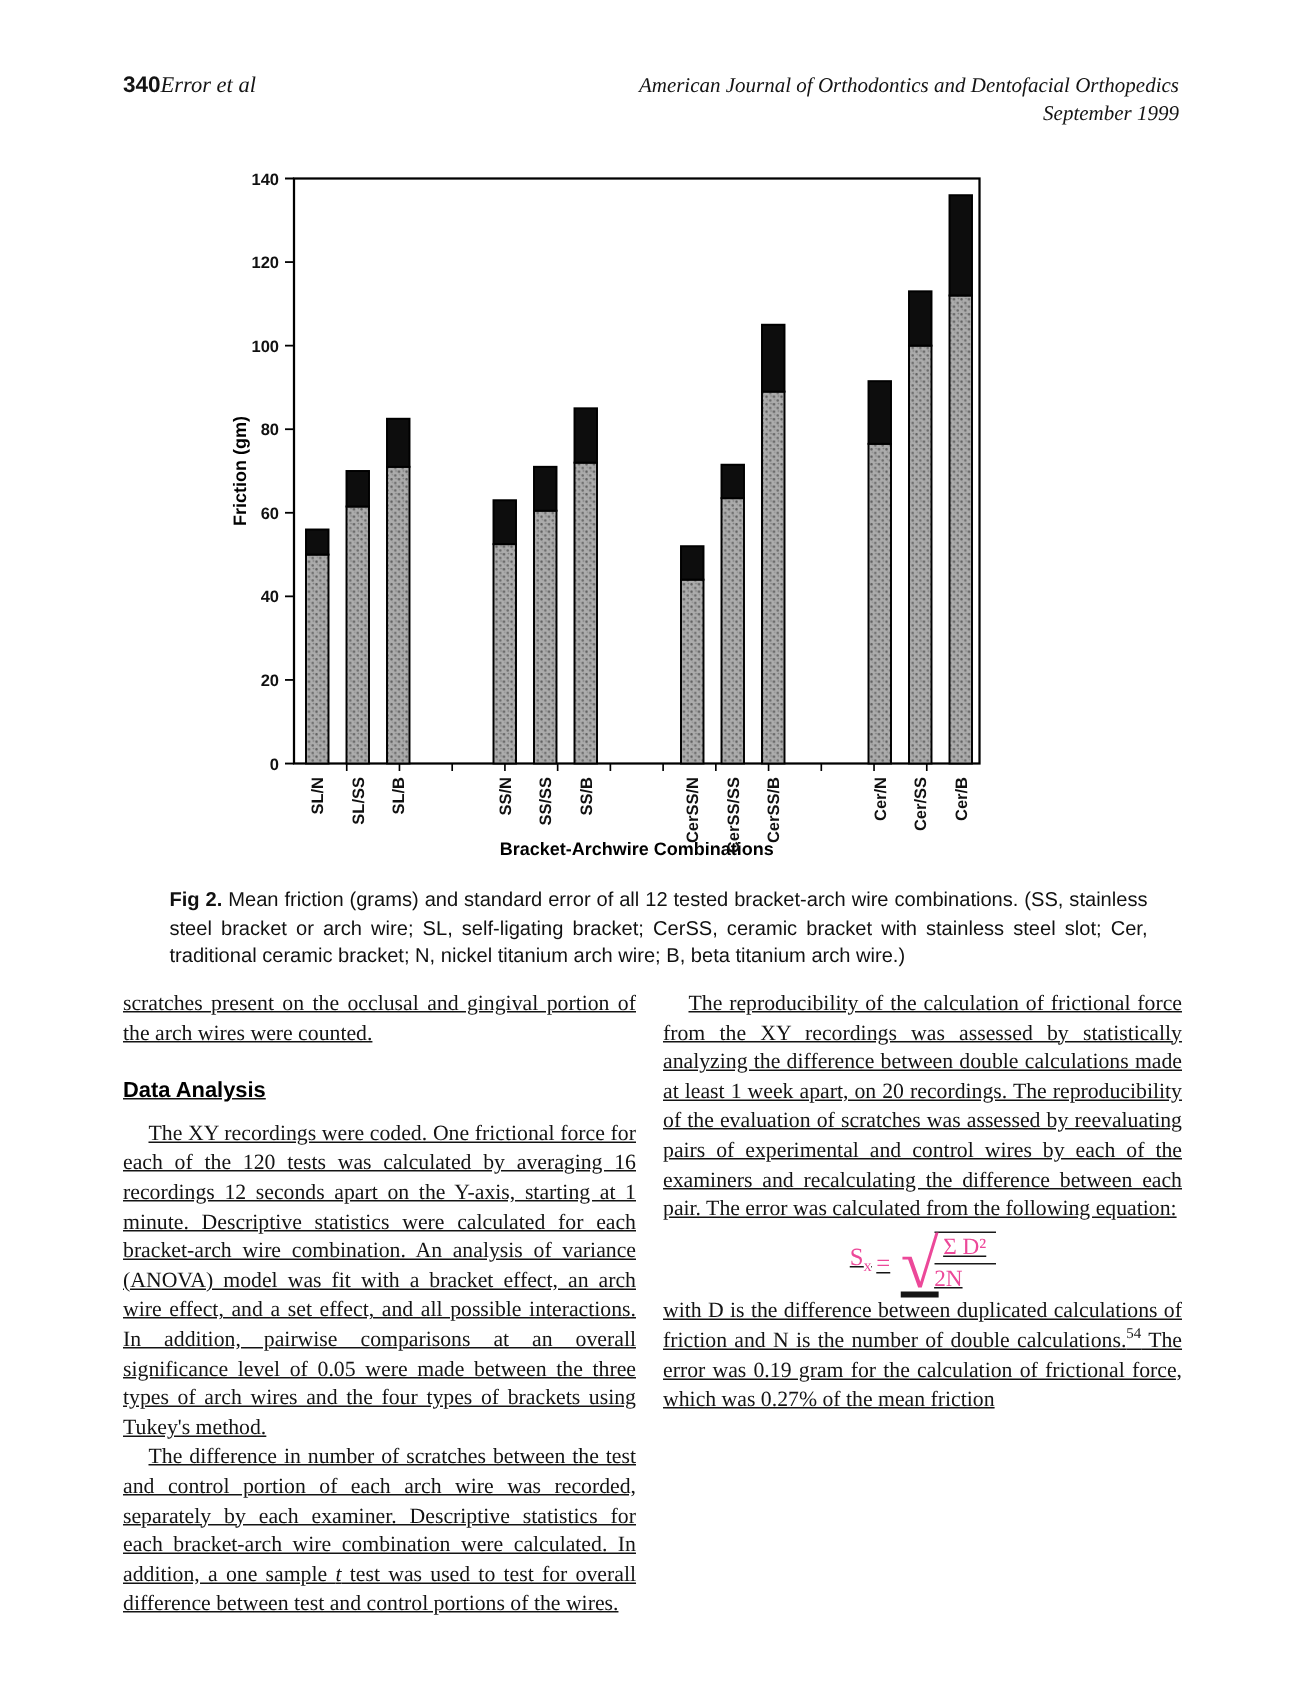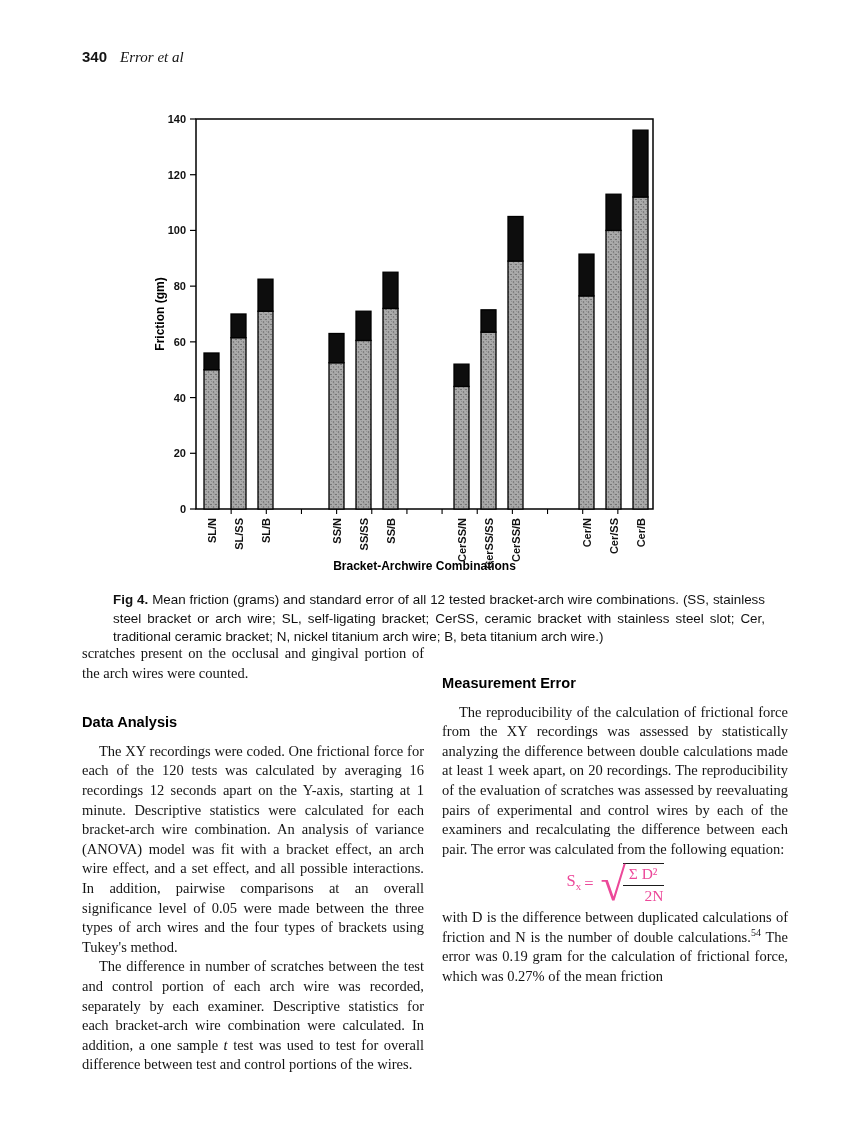--- a/index.html
+++ b/index.html
@@ -3,63 +3,67 @@
 <meta charset="utf-8">
 <style>
   html,body{margin:0;padding:0;background:#ffffff;}
   .page{position:relative;width:866px;height:1122px;background:#ffffff;color:#141414;
         font-family:"Liberation Serif","DejaVu Serif",serif;overflow:hidden;}
 
   
   .pagehead{position:absolute;left:82px;right:80px;top:48px;display:flex;
             justify-content:space-between;align-items:flex-start;}
   .ph-left{font-size:15px;white-space:nowrap;}
-  .folio{font-family:"Liberation Sans","DejaVu Sans",sans-serif;font-weight:bold;margin-right:13px;text-align:center;}
+  .folio{font-family:"Liberation Sans","DejaVu Sans",sans-serif;font-weight:bold;margin-right:0;text-align:center;}
   .authors{font-style:italic;}
   .ph-right{text-align:right;font-style:italic;font-size:14px;line-height:19px;}
 
   
   .fig-svg{position:absolute;left:140px;top:103px;}
   .ytick,.xtick{font:bold 11px "Liberation Sans","DejaVu Sans",sans-serif;fill:#111;}
   .axis-title{font:bold 12px "Liberation Sans","DejaVu Sans",sans-serif;fill:#000;}
   .caption{position:absolute;left:113px;top:591px;width:652px;
            font-family:"Liberation Sans","DejaVu Sans",sans-serif;
            font-size:13.4px;line-height:18.6px;text-align:justify;color:#111;}
   .caption b{font-weight:bold;}
 
   
-  .col{position:absolute;top:644px;font-size:14.5px;line-height:19.6px;text-align:justify;}
+  .col{position:absolute;top:660px;font-size:14.5px;line-height:19.6px;text-align:justify;text-decoration:underline;}
   .col-left{left:82px;width:342px;}
   .col-right{left:442px;width:346px;}
   .col p{margin:0;}
   .col p.indent{text-indent:17px;}
   .col h3{font-family:"Liberation Sans","DejaVu Sans",sans-serif;
-          font-size:14.6px;margin:30px 0 9px 0;color:#000;text-align:left;}
+          font-size:14.6px;margin:19px 0 9px 0;color:#000;text-align:left;}
   sup.ref{font-size:10px;vertical-align:super;line-height:0;}
 
   
   .equation{display:flex;justify-content:center;align-items:center;
             margin:4px 0 3px 0;font-size:16.5px;color:#ec4899;}
   .eq-lhs sub{font-size:11px;}
   .eq-eq{margin:0 5px 0 3px;}
   .eq-radical{font-size:46px;font-weight:400;line-height:0.9;display:inline-block;
               margin:0 -3px 0 2px;transform:translateY(1px);}
-  .eq-frac{display:inline-flex;flex-direction:column;align-items:flex-end;
+  .eq-frac{display:inline-flex;flex-direction:column;align-items:flex-start;
            border-top:1.6px solid #1a1a1a;font-size:15.5px;line-height:1.18;padding-top:1px;}
   .eq-num{border-bottom:1.3px solid #1a1a1a;padding:0 6px 1px 6px;}
   .eq-den{padding-top:1px;}
 </style>
 </head>
 <body>
 
 <div class="page">
 
   <header class="pagehead">
     <div class="ph-left">
       <span class="folio">340</span><span class="authors">Error et al</span>
+    </div>
+    <div class="ph-right">
+      <div>American Journal of Orthodontics and Dentofacial Orthopedics</div>
+      <div>September 1999</div>
     </div>
   </header>
 
   <svg class="fig-svg" id="chart-svg" width="580" height="482" viewBox="0 0 580 482">
     <defs>
       <pattern id="halftone" width="5" height="5" patternUnits="userSpaceOnUse">
         <rect width="5" height="5" fill="#acacac"></rect>
         <circle cx="1" cy="1.5" r="0.8" fill="#5e5e5e"></circle>
         <circle cx="3.5" cy="4" r="0.8" fill="#696969"></circle>
         <circle cx="4" cy="1" r="0.6" fill="#7c7c7c"></circle>
@@ -155,32 +159,31 @@
         </g>
         <g>
           <rect x="493" y="94" width="15" height="312" fill="url(#halftone)" stroke="#000" stroke-width="1.3"></rect>
           <rect x="493" y="27.142857142857167" width="15" height="66.85714285714283" fill="#0d0d0d" stroke="#000" stroke-width="1.3"></rect>
           <text x="504.5" y="415" text-anchor="end" class="xtick" transform="rotate(-90 504.5 415)">Cer/B</text>
         </g>
       </g>
   </svg>
 
   <div class="caption">
-    <b>Fig 4.</b><span> Mean friction (grams) and standard error of all 12 tested bracket-arch wire combinations. (SS, stainless steel bracket or arch wire; SL, self-ligating bracket; CerSS, ceramic bracket with stainless steel slot; Cer, traditional ceramic bracket; N, nickel titanium arch wire; B, beta titanium arch wire.)</span>
+    <b>Fig 2.</b><span> Mean friction (grams) and standard error of all 12 tested bracket-arch wire combinations. (SS, stainless steel bracket or arch wire; SL, self-ligating bracket; CerSS, ceramic bracket with stainless steel slot; Cer, traditional ceramic bracket; N, nickel titanium arch wire; B, beta titanium arch wire.)</span>
   </div>
 
   <section class="col col-left">
     <p>scratches present on the occlusal and gingival portion of the arch wires were counted.</p>
     <h3>Data Analysis</h3>
     <p class="indent">The XY recordings were coded. One frictional force for each of the 120 tests was calculated by averaging 16 recordings 12 seconds apart on the Y-axis, starting at 1 minute. Descriptive statistics were calculated for each bracket-arch wire combination. An analysis of variance (ANOVA) model was fit with a bracket effect, an arch wire effect, and a set effect, and all possible interactions. In addition, pairwise comparisons at an overall significance level of 0.05 were made between the three types of arch wires and the four types of brackets using Tukey's method.</p>
     <p class="indent"><span>The difference in number of scratches between the test and control portion of each arch wire was recorded, separately by each examiner. Descriptive statistics for each bracket-arch wire combination were calculated. In addition, a one sample </span><i>t</i><span> test was used to test for overall difference between test and control portions of the wires.</span></p>
   </section>
 
   <section class="col col-right">
-    <h3>Measurement Error</h3>
     <p class="indent">The reproducibility of the calculation of frictional force from the XY recordings was assessed by statistically analyzing the difference between double calculations made at least 1 week apart, on 20 recordings. The reproducibility of the evaluation of scratches was assessed by reevaluating pairs of experimental and control wires by each of the examiners and recalculating the difference between each pair. The error was calculated from the following equation:</p>
     <div class="equation">
       <span class="eq-lhs"><span>S</span><sub>x</sub></span>
       <span class="eq-eq">=</span>
       <span class="eq-radical">√</span>
       <span class="eq-frac">
         <span class="eq-num">Σ D²</span>
         <span class="eq-den">2N</span>
       </span>
     </div>

